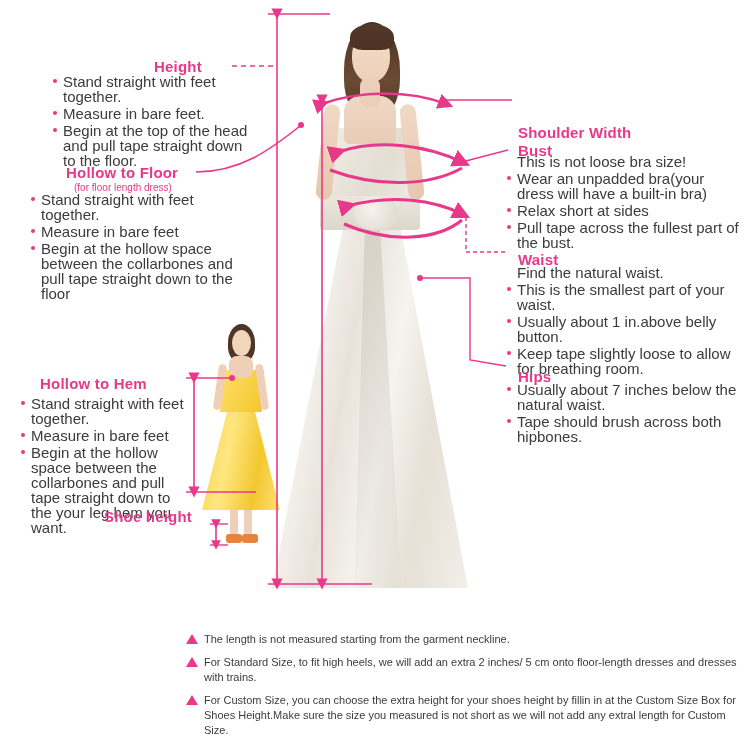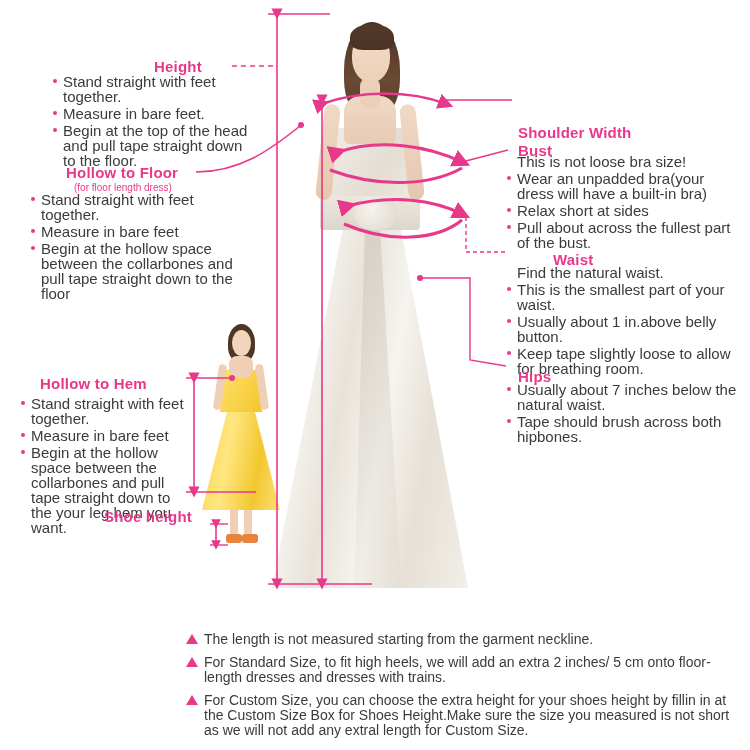--- a/index.html
+++ b/index.html
@@ -119,21 +119,21 @@
   .bullets .b { position:relative; padding-left:11px; margin-bottom:2px; }
   .bullets .b::before {
     content:"";
     position:absolute; left:1px; top:5px;
     width:4px; height:4px; background:#e8388a; border-radius:50%;
   }
   .bullets .b.nodot::before { display:none; }
 
   
   .notes { position:absolute; left:186px; top:632px; width:560px; }
-  .note { position:relative; padding-left:18px; margin-bottom:8px; font-size:14px; color:#3b3b3b; line-height:15px; }
+  .note { position:relative; padding-left:18px; margin-bottom:8px; font-size:11px; color:#3b3b3b; line-height:15px; }
   .note .tri {
     position:absolute; left:0; top:2px;
     width:0; height:0;
     border-left:6px solid transparent;
     border-right:6px solid transparent;
     border-bottom:10px solid #e8388a;
   }
 
   svg.overlay { position:absolute; left:0; top:0; width:750px; height:750px; pointer-events:none; }
 </style>
@@ -261,24 +261,24 @@
 
   <div class="lbl" style="left:104px; top:508px;">Shoe height</div>
 
   <div class="lbl" style="left:518px; top:93px;margin-top:31px;">Shoulder Width</div>
 
   <div class="lbl" style="left:518px; top:142px;">Bust</div>
   <div class="bullets" style="left:506px; top:154px; width:238px;">
     <div class="b nodot">This is not loose bra size!</div>
     <div class="b">Wear an unpadded bra(your dress will have a built-in bra)</div>
     <div class="b">Relax short at sides</div>
-    <div class="b">Pull about across the fullest part of the bust.</div>
-  </div>
-
-  <div class="lbl" style="left:518px; top:251px;margin-left:35px;">Waist</div>
+    <div class="b">Pull tape across the fullest part of the bust.</div>
+  </div>
+
+  <div class="lbl" style="left:518px; top:251px;">Waist</div>
   <div class="bullets" style="left:506px; top:265px; width:230px;">
     <div class="b nodot">Find the natural waist.</div>
     <div class="b">This is the smallest part of your waist.</div>
     <div class="b">Usually about 1 in.above belly button.</div>
     <div class="b">Keep tape slightly loose to allow for breathing room.</div>
   </div>
 
   <div class="lbl" style="left:518px; top:368px;">Hips</div>
   <div class="bullets" style="left:506px; top:382px; width:235px;">
     <div class="b">Usually about 7 inches below the natural waist.</div>

